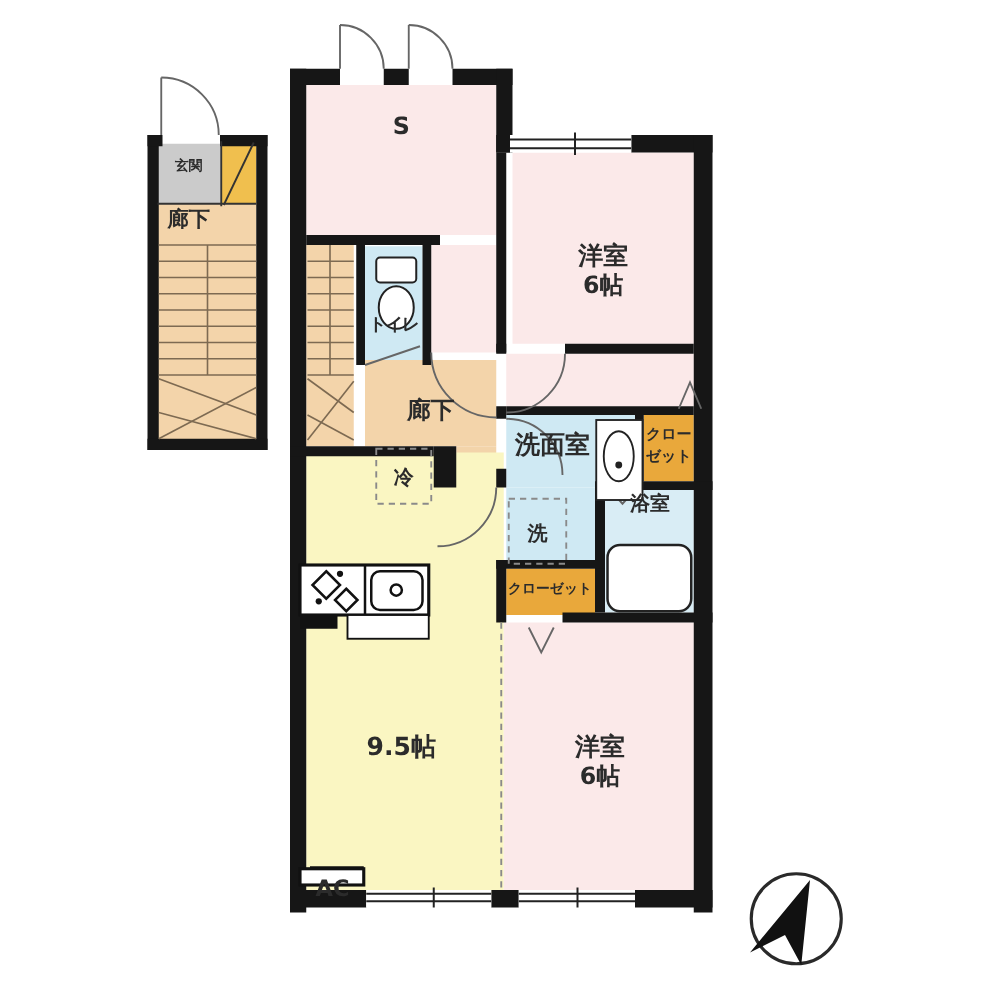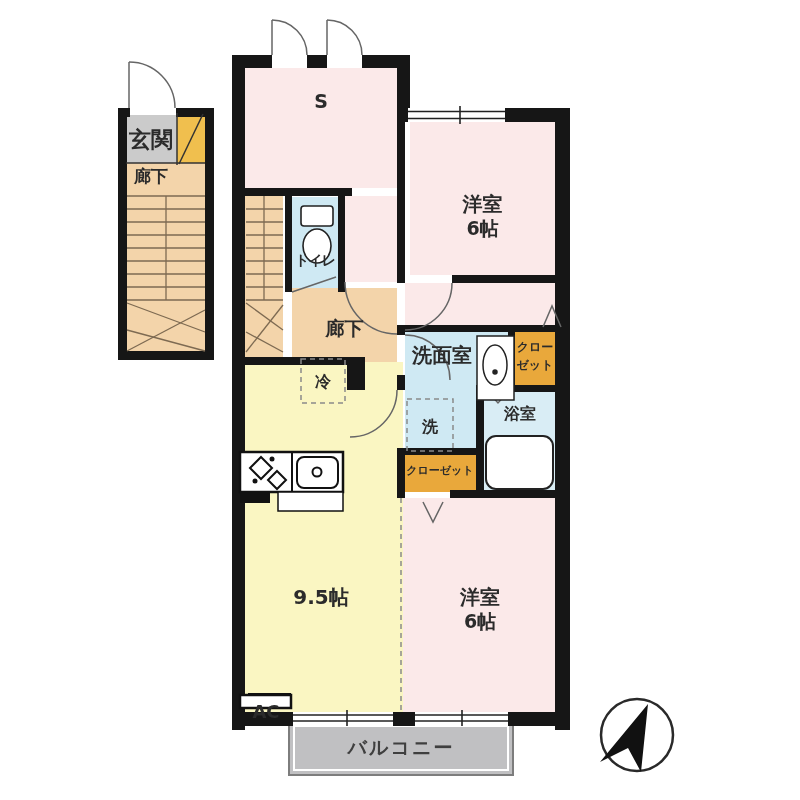--- a/index.html
+++ b/index.html
@@ -39,25 +39,20 @@
   <div class="room c-tan" style="left:365px;top:357px;width:32px;height:33px"></div>
   <div class="room c-tan" style="left:245px;top:196px;width:38px;height:161px"></div>
   <div class="room c-blue" style="left:405px;top:332px;width:103px;height:58px"></div>
   <div class="room c-blue" style="left:405px;top:390px;width:71px;height:60px"></div>
   <div class="room c-bath" style="left:484px;top:392px;width:71px;height:98px"></div>
   <div class="room c-orange" style="left:515px;top:332px;width:40px;height:53px"></div>
   <div class="room c-orange" style="left:405px;top:455px;width:71px;height:37px"></div>
   <div class="room c-yellow" style="left:245px;top:362px;width:158px;height:353px"></div>
   <div class="room c-pink" style="left:403px;top:498px;width:152px;height:214px"></div>
 
-  <div class="balcony">
-    <div class="balcony-inner">
-      <span class="lbl" style="position:static;font-size:19px;color:#3f3f3f;letter-spacing:2px">バルコニー</span>
-    </div>
-  </div>
 
   <svg class="overlay" width="800" height="800" viewBox="0 0 800 800">
 
     <g>
 
       <rect class="wall" x="118" y="108" width="9" height="252"></rect>
       <rect class="wall" x="205" y="108" width="9" height="252"></rect>
       <rect class="wall" x="118" y="108" width="12" height="9"></rect>
       <rect class="wall" x="176" y="108" width="38" height="9"></rect>
       <rect class="wall" x="118" y="351" width="96" height="9"></rect>
@@ -203,42 +198,42 @@
       <line x1="248" y1="694" x2="291" y2="694" stroke="#111" stroke-width="2"></line>
       <rect x="240" y="695" width="51" height="13" fill="#ffffff" stroke="#111" stroke-width="2.5"></rect>
     </g>
 
     <g>
       <circle cx="637" cy="735" r="36" fill="#ffffff" stroke="#2a2a2a" stroke-width="2.5"></circle>
       <polygon points="648,704 600,762 628,748 641,772" fill="#111"></polygon>
     </g>
   </svg>
 
-  <div class="lbl" style="left:124px;top:126px;width:54px;font-size:22px">玄関</div>
+  <div class="lbl" style="left:124px;top:126px;width:54px;font-size:11px">玄関</div>
   <div class="lbl" style="left:124px;top:166px;width:54px;font-size:17px">廊下</div>
 
   <div class="lbl" style="left:245px;top:90px;width:152px">
     <div style="font-size:19px">S</div>
   </div>
 
   <div class="lbl" style="left:410px;top:192px;width:145px">
     <div style="font-size:20px">洋室</div>
     <div style="font-size:19px">6帖</div>
   </div>
 
   <div class="lbl" style="left:289px;top:252px;width:52px;font-size:14px;letter-spacing:-1px">トイレ</div>
   <div class="lbl" style="left:292px;top:317px;width:105px;font-size:19px">廊下</div>
   <div class="lbl" style="left:403px;top:343px;width:78px;font-size:20px">洗面室</div>
 
   <div class="lbl" style="left:513px;top:338px;width:44px;font-size:12px;line-height:1.5">
     <div>クロー</div>
     <div>ゼット</div>
   </div>
 
-  <div class="lbl" style="left:484px;top:404px;width:72px;font-size:16px">浴室</div>
+  <div class="lbl" style="left:484px;top:393px;width:72px;font-size:16px">浴室</div>
   <div class="lbl" style="left:407px;top:417px;width:46px;font-size:16px">洗</div>
   <div class="lbl" style="left:301px;top:372px;width:44px;font-size:16px">冷</div>
   <div class="lbl" style="left:402px;top:464px;width:76px;font-size:11px">クローゼット</div>
 
   <div class="lbl" style="left:245px;top:585px;width:152px">
     <div style="font-size:20px">9.5帖</div>
   </div>
 
   <div class="lbl" style="left:405px;top:585px;width:150px">
     <div style="font-size:20px">洋室</div>

